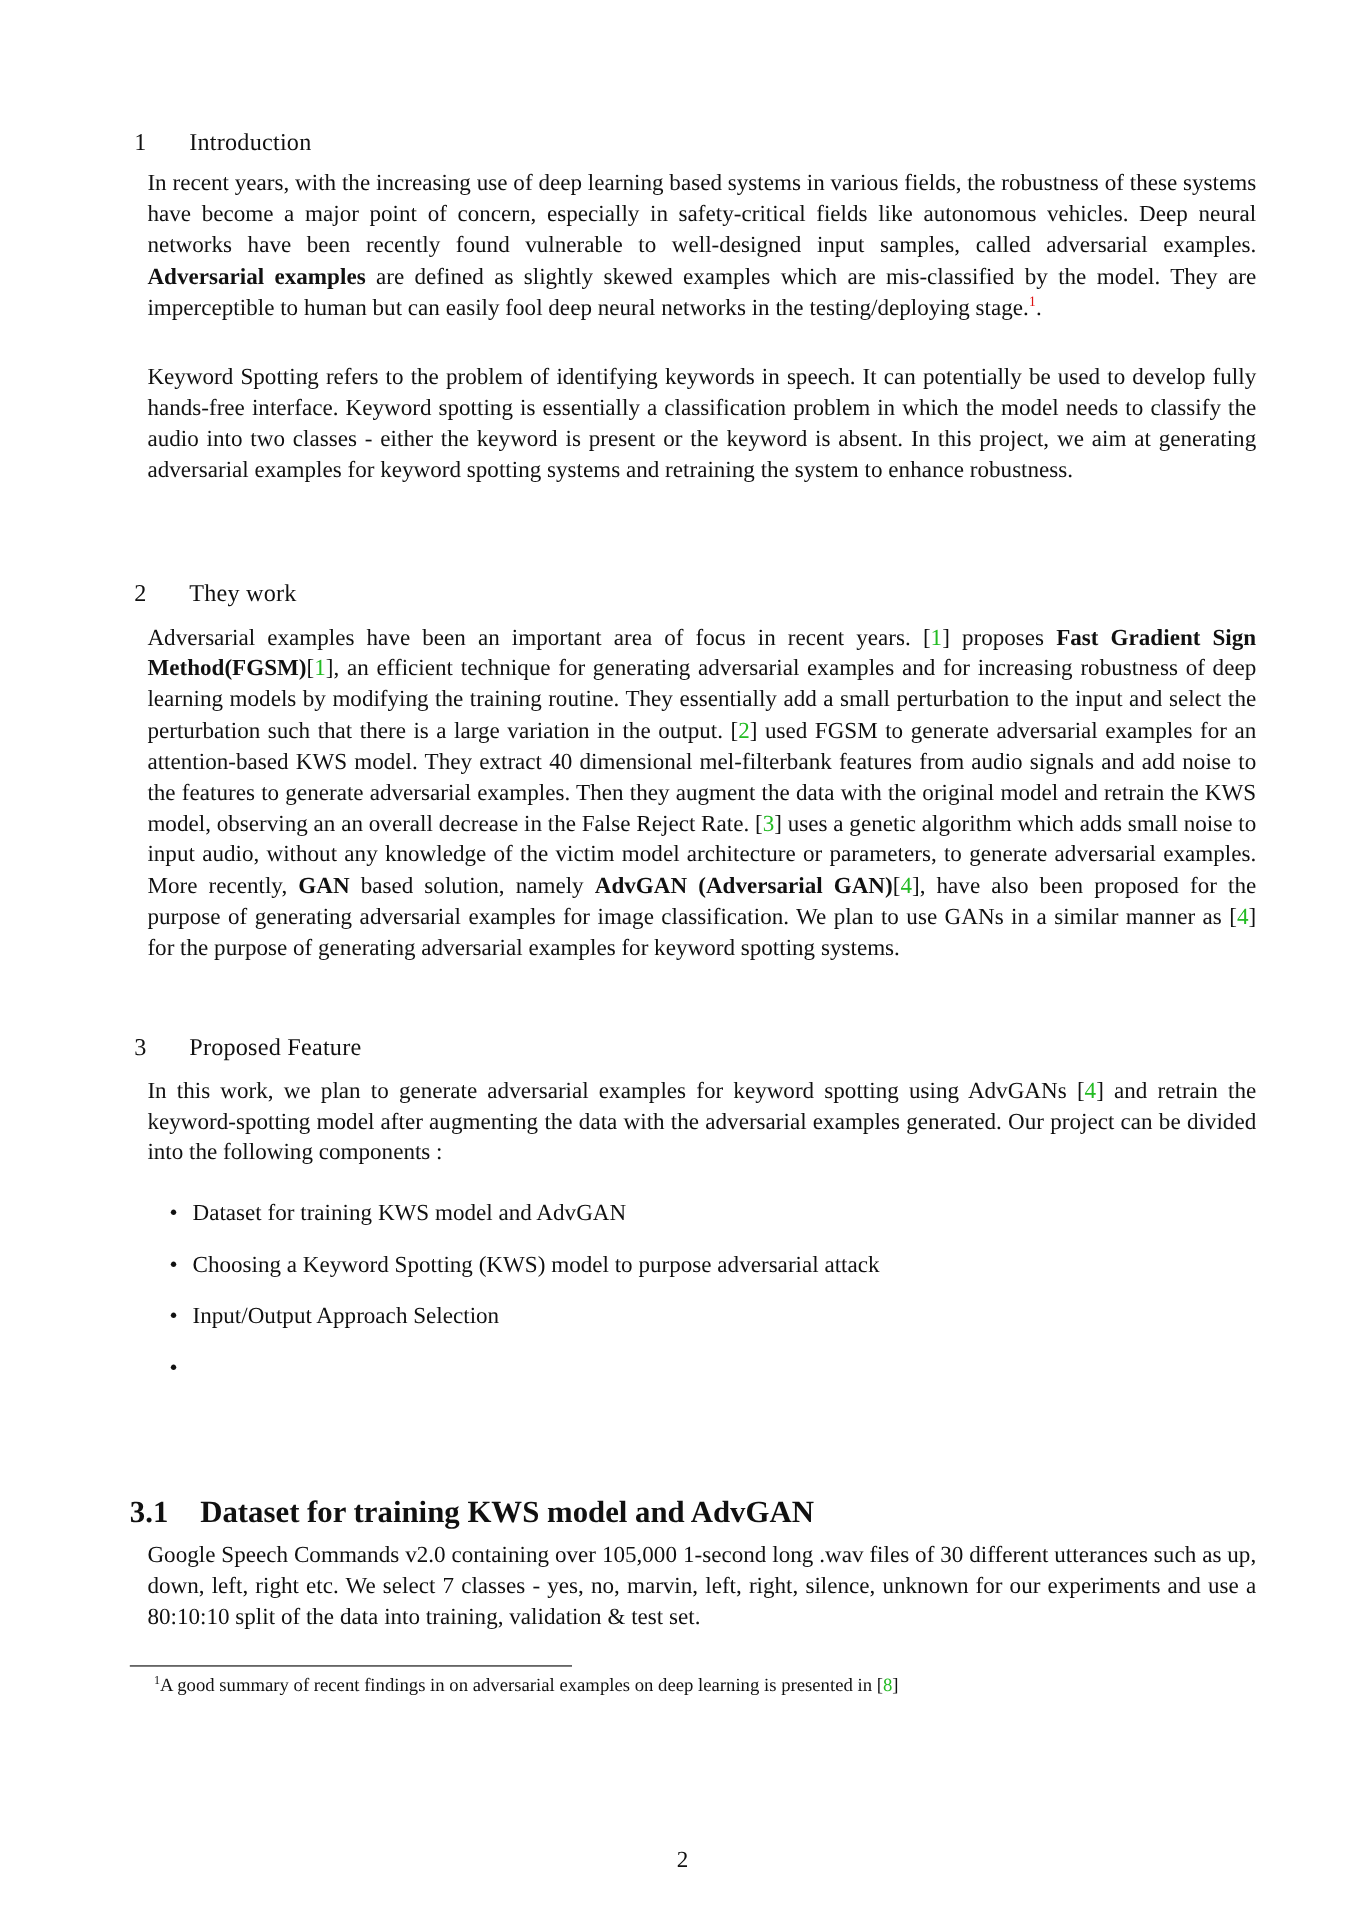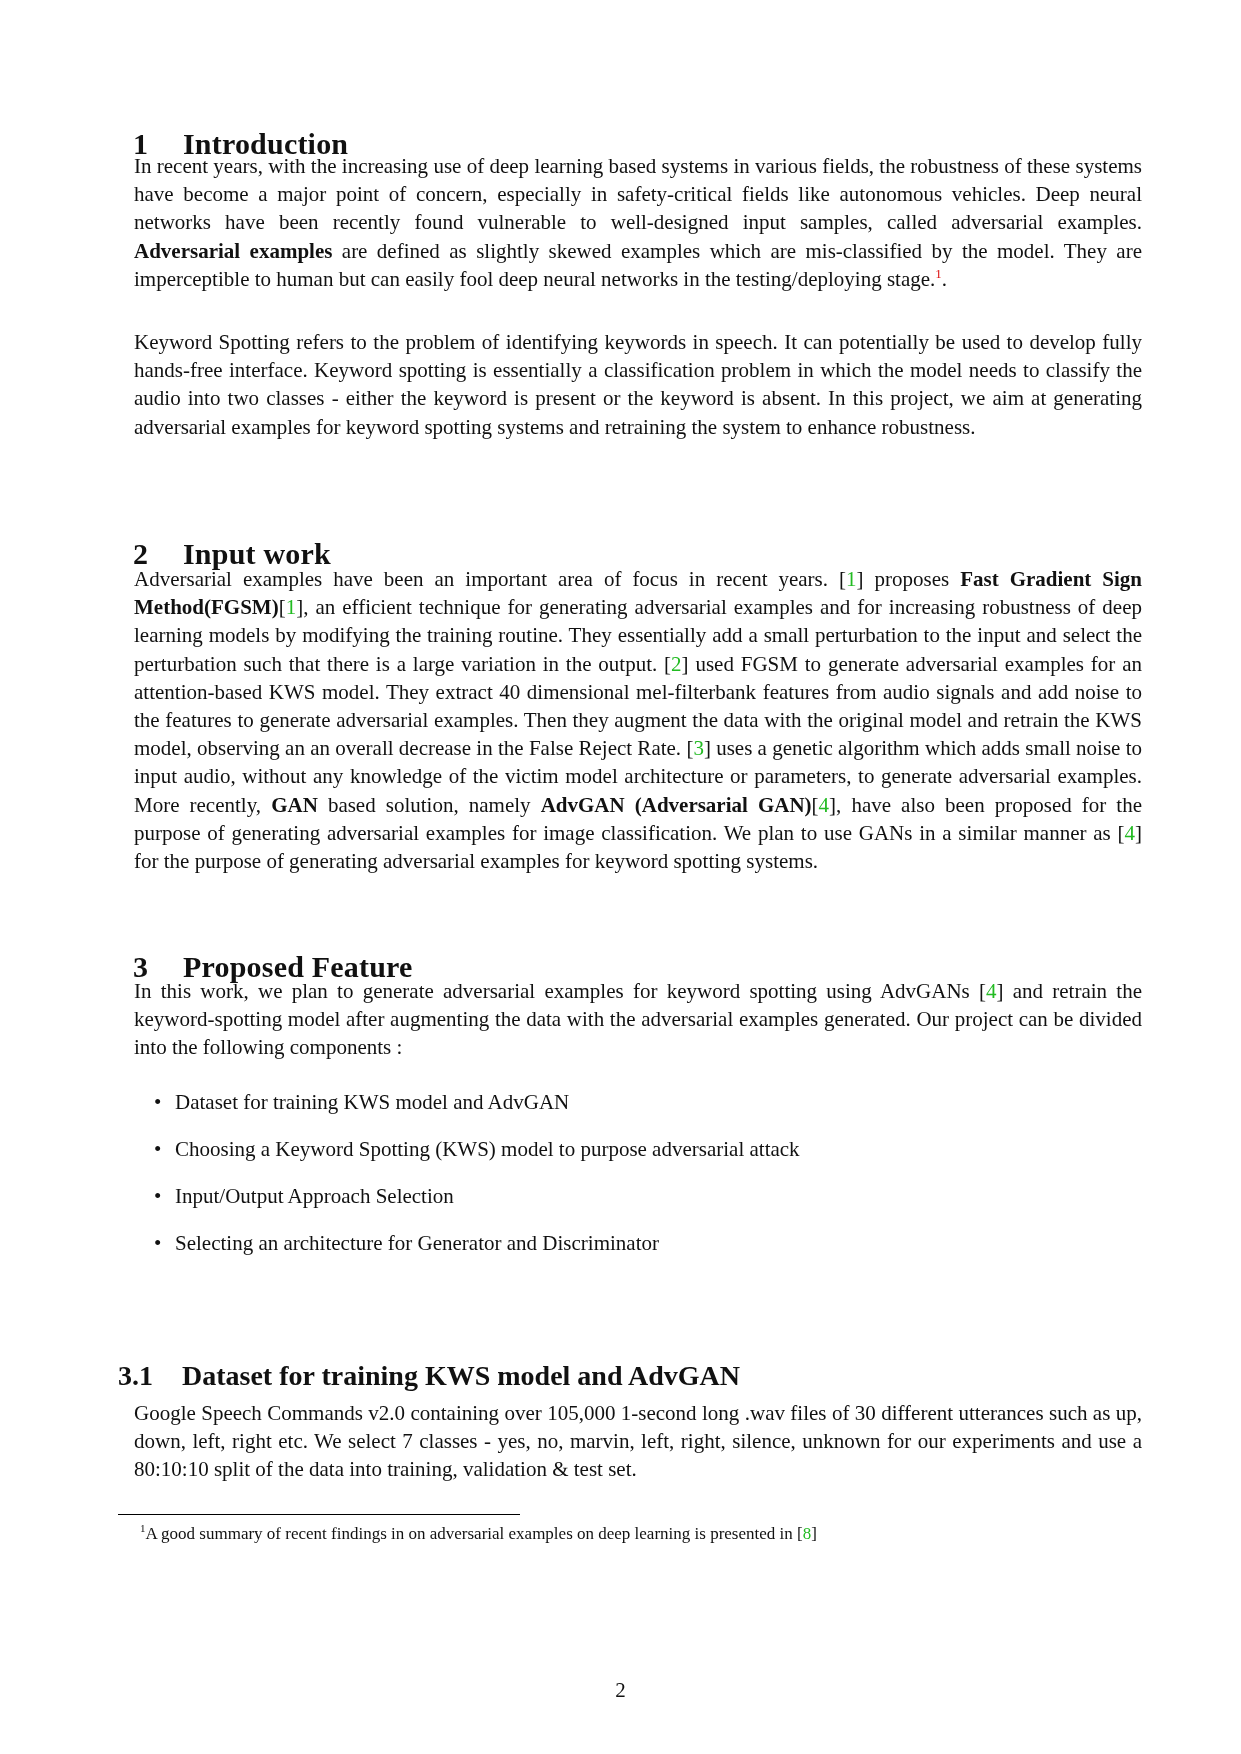--- a/index.html
+++ b/index.html
@@ -2,22 +2,22 @@
 <html><head>
 <meta charset="utf-8">
 <style>
   html, body { margin: 0; padding: 0; background: #ffffff; }
   body {
     width: 1241px; height: 1754px; position: relative; overflow: hidden;
     font-family: "Liberation Serif", "DejaVu Serif", serif; color: #111;
   }
   .page { position: absolute; left: 118px; top: 0; width: 1008px; }
   h1.sec {
-    position: absolute; left: 0; margin: 15px;
-    font-size: 30px; font-weight: bold; letter-spacing: 0.2px;
+    position: absolute; left: 0; margin: 4px;
+    font-size: 22px; font-weight: normal; letter-spacing: 0.2px;
   }
   h1.sec .num { display: inline-block; width: 50px; }
   h2.sub {
     position: absolute; left: 0; margin: 0;
     font-size: 28px; font-weight: bold;
   }
   h2.sub .num { display: inline-block; width: 64px; }
   p.para {
     position: absolute; left: 16px; width: 1008px; margin: 0;
     font-size: 21px; line-height: 28.2px; text-align: justify;
@@ -37,34 +37,34 @@
 
 <div class="page">
 
   <h1 class="sec" style="top:112px">
     <span class="num">1</span><span>Introduction</span>
   </h1>
   <p class="para" style="top:152px"><span>In recent years, with the increasing use of deep learning based systems in various fields, the robustness of these systems have become a major point of concern, especially in safety-critical fields like autonomous vehicles.  Deep neural networks have been recently found vulnerable to well-designed input samples, called adversarial examples. </span><b>Adversarial examples</b><span> are defined as slightly skewed examples which are mis-classified by the model. They are imperceptible to human but can easily fool deep neural networks in the testing/deploying stage.</span><a class="fnref">1</a><span>.</span></p>
   <p class="para" style="top:328px"><span>Keyword Spotting refers to the problem of identifying keywords in speech.  It can potentially be used to develop fully hands-free interface. Keyword spotting is essentially a classification problem in which the model needs to classify the audio into two classes - either the keyword is present or the keyword is absent. In this project, we aim at generating adversarial examples for keyword spotting systems and retraining the system to enhance robustness.</span></p>
 
   <h1 class="sec" style="top:522px">
-    <span class="num">2</span><span>Input work</span>
+    <span class="num">2</span><span>They work</span>
   </h1>
   <p class="para" style="top:565px"><span>Adversarial examples have been an important area of focus in recent years. </span><span>[</span><a class="cite">1</a><span>]</span><span> proposes </span><b>Fast Gradient Sign Method(FGSM)</b><span>[</span><a class="cite">1</a><span>]</span><span>, an efficient technique for generating adversarial examples and for increasing robustness of deep learning models by modifying the training routine. They essentially add a small perturbation to the input and select the perturbation such that there is a large variation in the output. </span><span>[</span><a class="cite">2</a><span>]</span><span> used FGSM to generate adversarial examples for an attention-based KWS model.  They extract 40 dimensional mel-filterbank features from audio signals and add noise to the features to generate adversarial examples. Then they augment the data with the original model and retrain the KWS model, observing an an overall decrease in the False Reject Rate. </span><span>[</span><a class="cite">3</a><span>]</span><span> uses a genetic algorithm which adds small noise to input audio, without any knowledge of the victim model architecture or parameters, to generate adversarial examples. More recently, </span><b>GAN</b><span> based solution, namely </span><b>AdvGAN (Adversarial GAN)</b><span>[</span><a class="cite">4</a><span>]</span><span>, have also been proposed for the purpose of generating adversarial examples for image classification. We plan to use GANs in a similar manner as </span><span>[</span><a class="cite">4</a><span>]</span><span> for the purpose of generating adversarial examples for keyword spotting systems.</span></p>
 
   <h1 class="sec" style="top:935px">
     <span class="num">3</span><span>Proposed Feature</span>
   </h1>
   <p class="para" style="top:977px"><span>In this work, we plan to generate adversarial examples for keyword spotting using AdvGANs </span><span>[</span><a class="cite">4</a><span>]</span><span> and retrain the keyword-spotting model after augmenting the data with the adversarial examples generated. Our project can be divided into the following components :</span></p>
 
   <ul class="items" style="top:1090px">
     <li><span class="bullet">•</span><span>Dataset for training KWS model and AdvGAN</span></li>
     <li><span class="bullet">•</span><span>Choosing a Keyword Spotting (KWS) model to purpose adversarial attack</span></li>
     <li><span class="bullet">•</span><span>Input/Output Approach Selection</span></li>
-    <li><span class="bullet">•</span><span>Selecting an architecture for Generator and Discriminator</span></li>
+    <li><span class="bullet">•</span></li>
   </ul>
 
   <h2 class="sub" style="top:1360px">
     <span class="num">3.1</span><span>Dataset for training KWS model and AdvGAN</span>
   </h2>
   <p class="para" style="top:1399px">Google Speech Commands v2.0 containing over 105,000 1-second long .wav files of 30 different utterances such as up, down, left, right etc.  We select 7 classes - yes, no, marvin, left, right, silence, unknown for our experiments and use a 80:10:10 split of the data into training, validation &amp; test set.</p>
 
   <div class="fn-rule"></div>
   <div class="footnote">
     <sup>1</sup><span>A good summary of recent findings in on adversarial examples on deep learning is presented in </span>[<a class="cite">8</a>]

